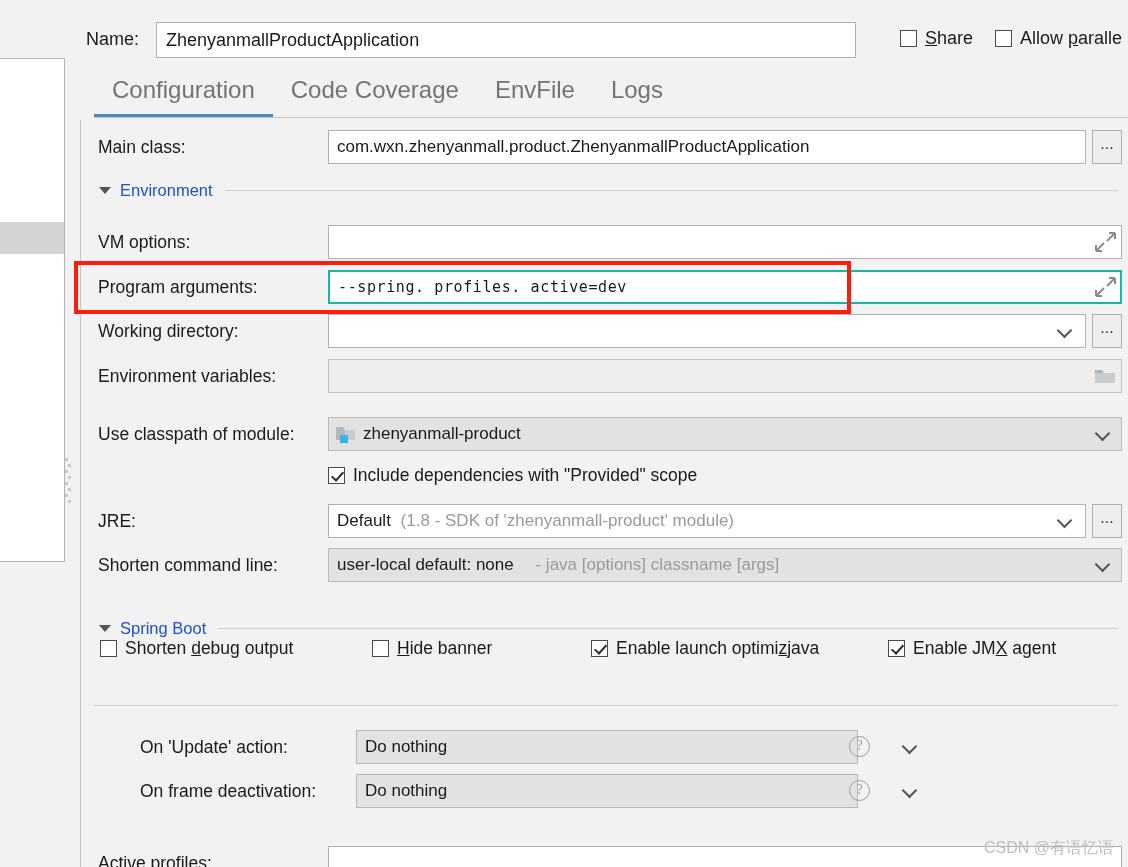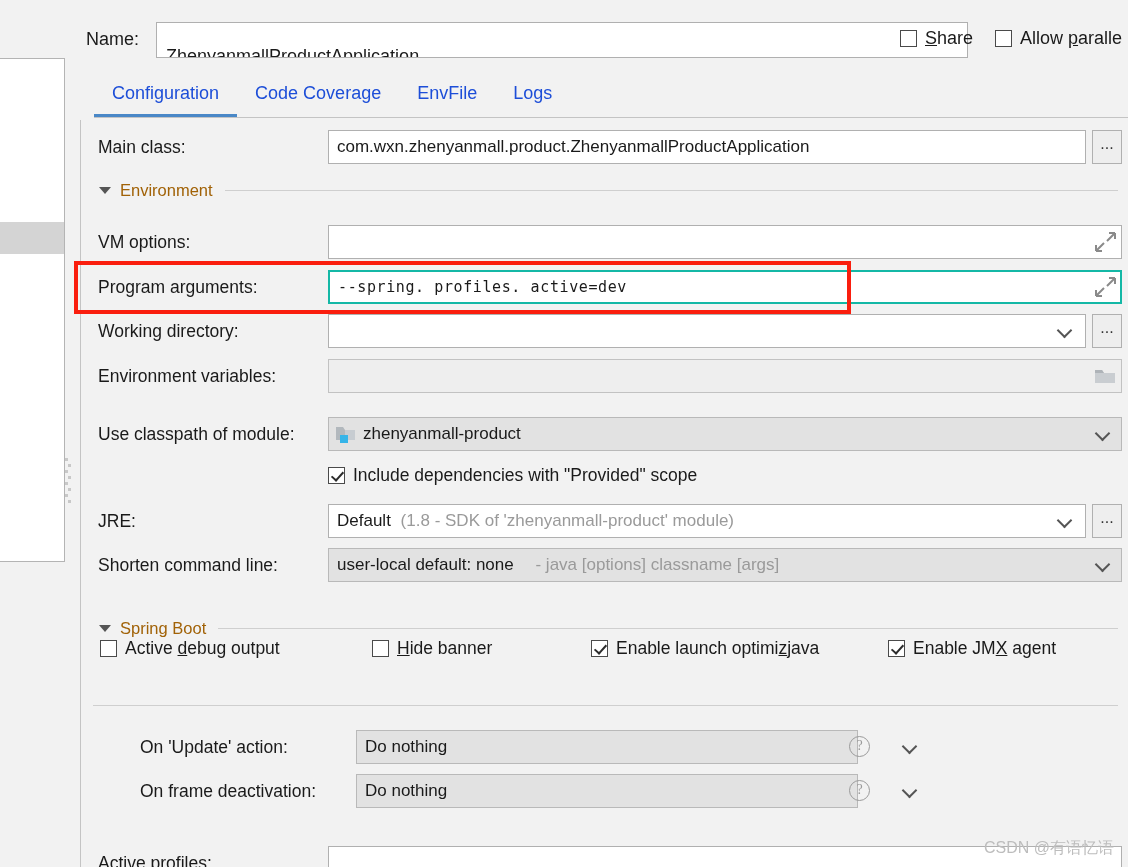--- a/index.html
+++ b/index.html
@@ -60,26 +60,26 @@
     position: absolute;
     left: 0; top: 22px;
     right: 0; height: 36px;
   }
   .name-label {
     position: absolute; left: 6px; top: 7px;
     font-size: 18px; color: #1a1a1a;
   }
   .name-input {
     position: absolute; left: 76px; top: 0;
-    width: 812px; height: 36px;
+    width: 700px; height: 36px;
     background: #ffffff;
     border: 1px solid #b0b0b0;
     box-sizing: border-box;
     font-size: 18px; color: #1a1a1a;
-    padding: 16px 9px; line-height: 34px;
+    padding: 0 9px; line-height: 34px;
     white-space: nowrap; overflow: hidden;
   }
   .topchecks {
     position: absolute; left: 820px; top: 6px;
     display: flex; align-items: center; gap: 22px;
     white-space: nowrap;
   }
   .topchecks .cb-label { font-size: 18px; color: #1a1a1a; }
 
   
@@ -105,21 +105,21 @@
   .cb-wrap { display: inline-flex; align-items: center; gap: 8px; }
   .mn { text-decoration: underline; }
 
   
   .tabs {
     position: absolute; left: 0; top: 74px;
     right: 0; height: 44px;
   }
   .tabstrip { display: flex; align-items: flex-end; height: 42px; padding-left: 14px; }
   .tab {
-    font-size: 18px; color: #1d4ed8;
+    font-size: 24px; color: #737373;
     padding: 0 18px 12px 18px;
     position: relative;
     white-space: nowrap;
   }
   .tab.active::after {
     content: "";
     position: absolute;
     left: 0; right: 0; bottom: -2px;
     height: 4px; background: #4a88c7;
   }
@@ -195,21 +195,21 @@
     position: absolute; left: 0; right: 0; height: 26px;
     display: flex; align-items: center;
   }
   .tri {
     width: 0; height: 0;
     border-left: 6px solid transparent;
     border-right: 6px solid transparent;
     border-top: 7px solid #555;
     margin-left: 18px; margin-right: 9px;
   }
-  .section-title { font-size: 16.5px; color: #a16207; white-space: nowrap; text-align: center; }
+  .section-title { font-size: 16.5px; color: #1d4ed8; white-space: nowrap; text-align: center; }
   .section-line {
     flex: 1; height: 1px; background: #cfcfcf; margin: 0 10px 0 12px;
   }
 
   .subsection {
     position: absolute; left: 0; right: 0; height: 24px;
     display: flex; align-items: center;
   }
   .subsection .section-title { margin-left: 32px; font-size: 16.5px; }
 
@@ -402,21 +402,21 @@
 
       <div class="section" style="top:495px;">
         <span class="tri"></span>
         <span class="section-title">Spring Boot</span>
         <span class="section-line"></span>
       </div>
 
       <div class="springchecks" style="top:528px;">
         <span class="cb-wrap" style="position:absolute; left:19px;">
           <span class="cbox"></span>
-          <span><span>Active </span><span class="mn">d</span><span>ebug output</span></span>
+          <span><span>Shorten </span><span class="mn">d</span><span>ebug output</span></span>
         </span>
         <span class="cb-wrap" style="position:absolute; left:291px;">
           <span class="cbox"></span>
           <span><span></span><span class="mn">H</span><span>ide banner</span></span>
         </span>
         <span class="cb-wrap" style="position:absolute; left:510px;">
           <span class="cbox checked"></span>
           <span><span>Enable launch optimi</span><span class="mn">z</span><span>java</span></span>
         </span>
         <span class="cb-wrap" style="position:absolute; left:807px;">

